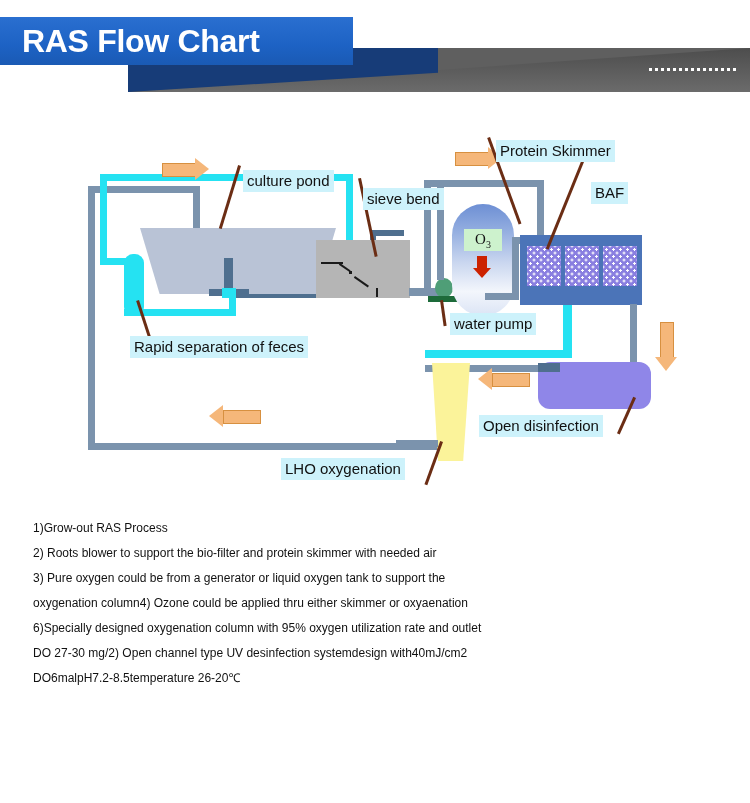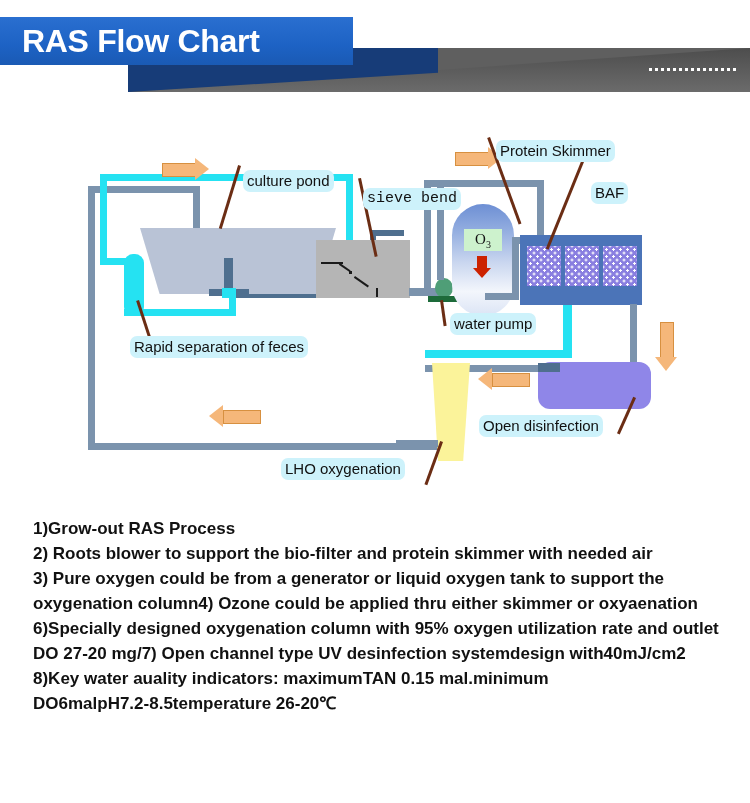--- a/index.html
+++ b/index.html
@@ -219,32 +219,31 @@
 
   
   .dlabel {
     position: absolute;
     background: #cdf2fb;
     color: #111111;
     font-size: 15px;
     line-height: 20px;
     padding: 1px 4px;
     white-space: nowrap;
-    border-radius: 7px;
   }
 
   
   #notes {
     position: absolute;
     left: 33px; top: 516px;
     width: 700px;
-    font-size: 17px;
+    font-size: 12px;
     line-height: 25px;
     color: #111111;
-    font-weight: bold;
+    font-weight: normal;
   }
   #notes p { margin: 0; }
 </style>
 </head>
 <body>
 
 <div id="header">
   <div class="hdr-gray-bar"></div>
   <div class="hdr-gray-wedge"></div>
   <div class="hdr-dark-wedge"></div>
@@ -368,31 +367,30 @@
   <div class="leader" style="left:241px; top:56px; width:66px; height:2.5px; transform:rotate(107deg);"></div>
   <div class="leader" style="left:361px; top:68px; width:80px; height:2.5px; transform:rotate(78deg);"></div>
   <div class="leader" style="left:490px; top:27px; width:92px; height:2.5px; transform:rotate(70deg);"></div>
   <div class="leader" style="left:586px; top:47px; width:100px; height:2.5px; transform:rotate(112deg);"></div>
   <div class="leader" style="left:443px; top:190px; width:26px; height:2.5px; transform:rotate(82deg);"></div>
   <div class="leader" style="left:139px; top:190px; width:42px; height:2.5px; transform:rotate(72deg);"></div>
   <div class="leader" style="left:636px; top:288px; width:40px; height:2.5px; transform:rotate(114deg);"></div>
   <div class="leader" style="left:443px; top:332px; width:46px; height:2.5px; transform:rotate(110deg);"></div>
 
   <div class="dlabel" style="left:243px; top:60px;">culture pond</div>
-  <div class="dlabel" style="left:363px; top:78px;font-family:Liberation Mono, monospace;">sieve bend</div>
+  <div class="dlabel" style="left:363px; top:78px;">sieve bend</div>
   <div class="dlabel" style="left:496px; top:30px;">Protein Skimmer</div>
   <div class="dlabel" style="left:591px; top:72px;">BAF</div>
   <div class="dlabel" style="left:450px; top:203px;">water pump</div>
   <div class="dlabel" style="left:130px; top:226px;">Rapid separation of feces</div>
   <div class="dlabel" style="left:281px; top:348px;">LHO oxygenation</div>
   <div class="dlabel" style="left:479px; top:305px;">Open disinfection</div>
 </div>
 
 <div id="notes">
     <p>1)Grow-out RAS Process</p>
     <p>2) Roots blower to support the bio-filter and protein skimmer with needed air</p>
     <p>3) Pure oxygen could be from a generator or liquid oxygen tank to support the</p>
     <p>oxygenation column4) Ozone could be applied thru either skimmer or oxyaenation</p>
     <p>6)Specially designed oxygenation column with 95% oxygen utilization rate and outlet</p>
-    <p>DO 27-20 mg/7) Open channel type UV desinfection systemdesign with40mJ/cm2</p>
-    <p>8)Key water auality indicators: maximumTAN 0.15 mal.minimum</p>
+    <p>DO 27-30 mg/2) Open channel type UV desinfection systemdesign with40mJ/cm2</p>
     <p>DO6malpH7.2-8.5temperature 26-20℃</p>
   </div>
 
 </body></html>

